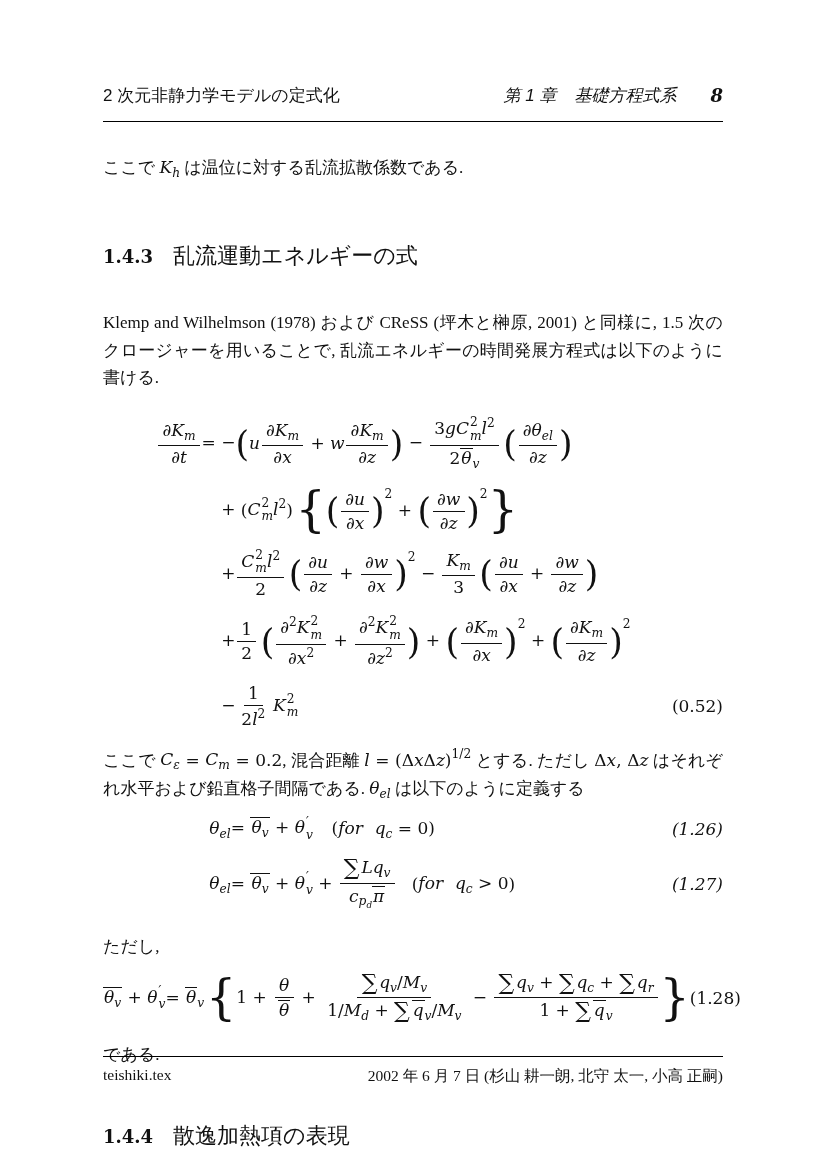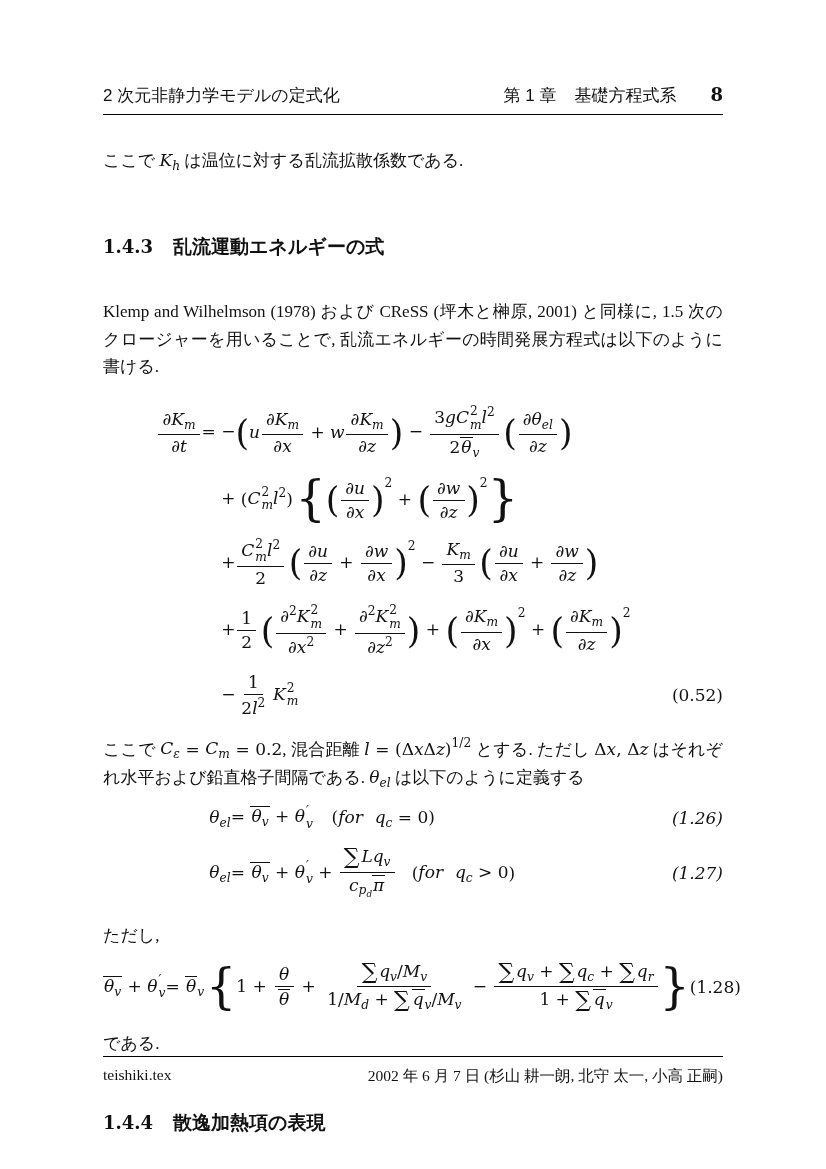--- a/index.html
+++ b/index.html
@@ -1,35 +1,35 @@
 <!DOCTYPE html>
 <html><head>
 <meta charset="utf-8">
 <style>
   html,body{margin:0;padding:0;background:#fff;}
   .page{width:826px;height:1169px;background:#fff;color:#111;position:relative;
         box-sizing:border-box;padding:84px 103px 0 103px;overflow:hidden;
         font-family:"Liberation Serif","DejaVu Serif",serif;font-size:17px;}
   
   .header{display:flex;justify-content:space-between;align-items:baseline;
-          border-bottom:1.6px solid #000;padding-bottom:7px;
+          border-bottom:1.6px solid #000;padding-bottom:14px;
           font-family:"Liberation Sans","DejaVu Sans",sans-serif;font-size:17px;}
-  .header .hright{display:flex;align-items:flex-start;}
+  .header .hright{display:flex;align-items:center;font-style:italic;}
   .header .hchap{margin-right:18px;}
   .header .htitle{margin-right:34px;}
   .header .hpage{font-family:"DejaVu Serif",serif;font-weight:bold;font-size:18px;}
   
   .para{line-height:1.64;text-align:justify;margin:0;}
   .jp{font-family:"Liberation Serif","DejaVu Serif",serif;}
   .intro{margin-top:32px;}
   
   .secheading{margin:0;display:flex;align-items:baseline;}
   .secheading .num{font-family:"DejaVu Serif",serif;font-weight:bold;font-size:18px;}
-  .secheading .ttl{font-family:"Liberation Sans","DejaVu Sans",sans-serif;font-weight:bold;
-                   font-size:19px;margin-left:20px;}
+  .secheading .ttl{font-family:"Liberation Sans","DejaVu Sans",sans-serif;font-weight:normal;
+                   font-size:22px;margin-left:20px;}
   .h143{margin-top:58px;}
   .p143{margin-top:38px;}
   .h144{margin-top:52px;}
   .p-after-125{margin-top:8px;}
   .tadashi{margin-top:14px;}
   .dearu{margin-top:10px;}
   
   .math{font-family:"DejaVu Serif","Liberation Serif",serif;white-space:nowrap;}
   .mi{font-style:italic;}
   .mr{font-style:normal;}

